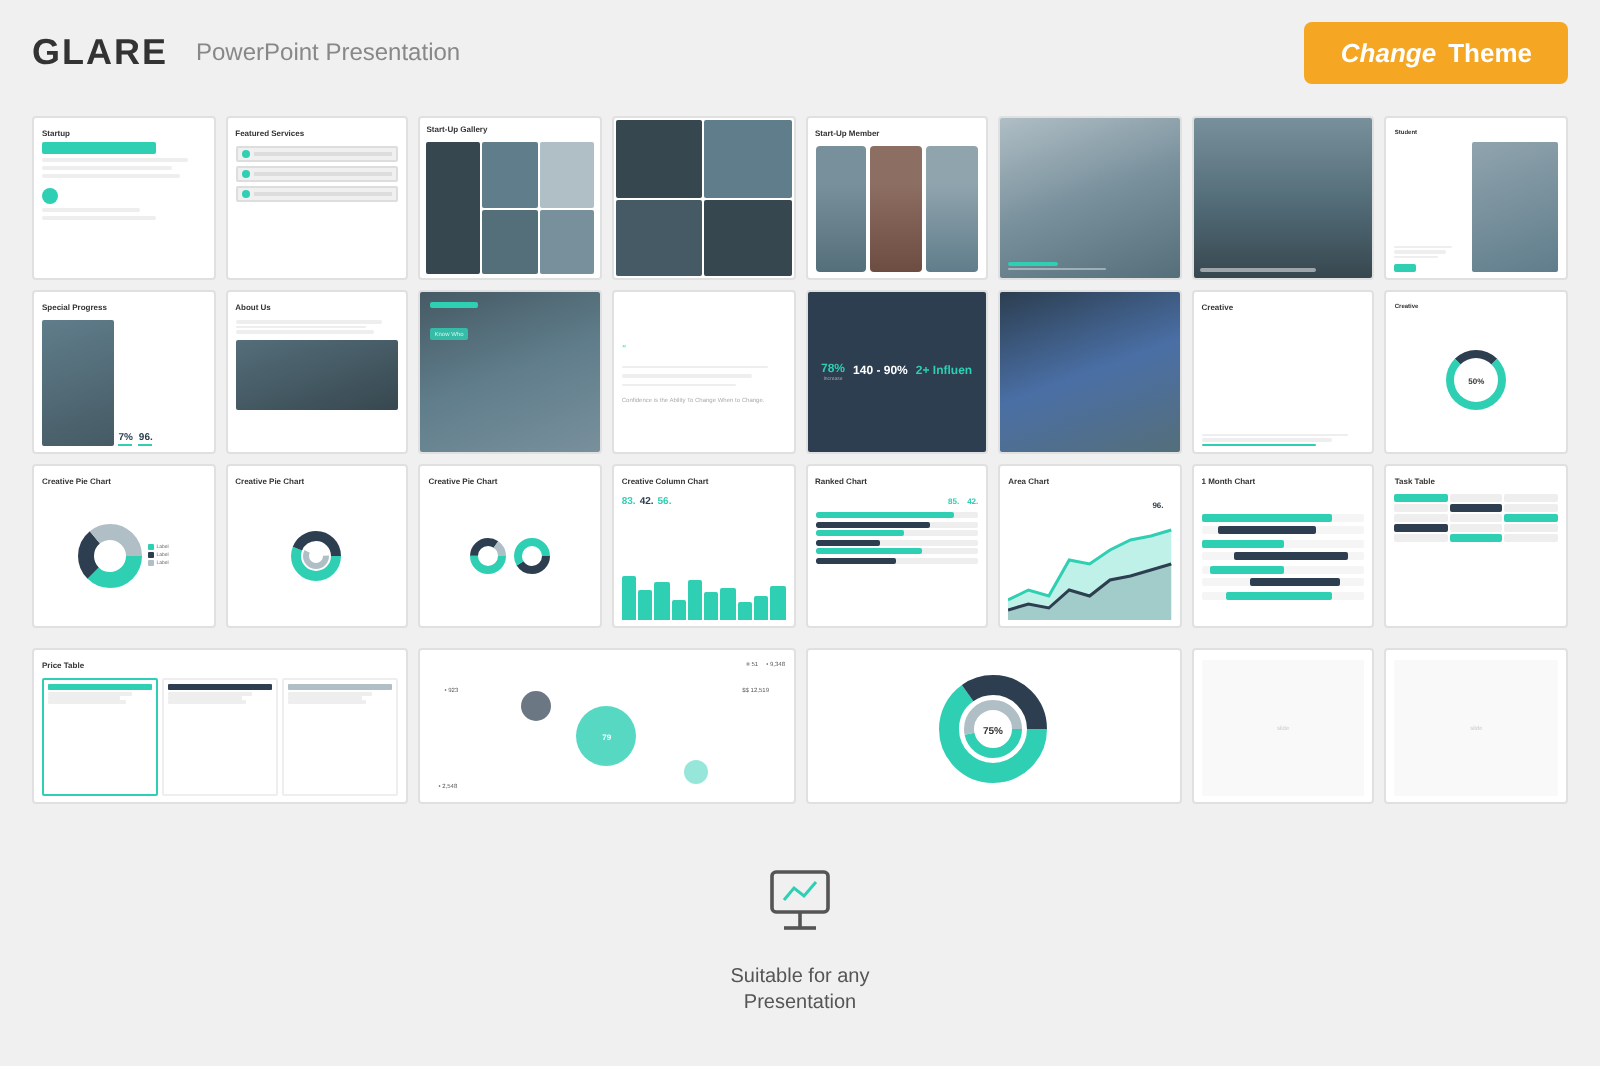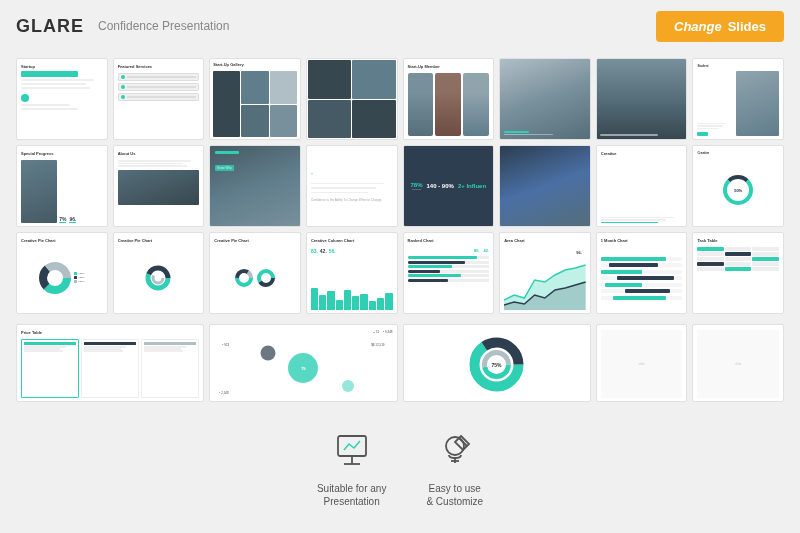--- a/index.html
+++ b/index.html
@@ -176,25 +176,25 @@
       height: 100%;
       border-radius: 1px;
     }
   </style>
 </head>
 <body>
 
 <div class="header">
   <div class="header-left">
     <span class="brand-name">GLARE</span>
-    <span class="subtitle">Confidence Presentation</span>
+    <span class="subtitle">PowerPoint Presentation</span>
   </div>
   <div class="google-badge">
     <span class="g-logo">Change</span>
-    <span>Slides</span>
+    <span>Theme</span>
   </div>
 </div>
 
 <div class="slides-container">
 
   <div class="slide">
     <div class="slide-inner">
       <div class="tiny-title">Startup</div>
       <div style="display:flex;gap:2px;flex:1;">
         <div style="flex:1;display:flex;flex-direction:column;gap:2px;">
@@ -698,31 +698,16 @@
 
         <rect x="8" y="8" width="28" height="20" rx="2" stroke="#555"></rect>
         <line x1="22" y1="28" x2="22" y2="36" stroke="#555"></line>
         <line x1="14" y1="36" x2="30" y2="36" stroke="#555"></line>
         <polyline points="14,22 19,16 24,20 30,13" stroke="#2ecfb3" stroke-width="1.5" fill="none"></polyline>
       </svg>
     </div>
     <div class="feature-label">Suitable for any<br>Presentation</div>
   </div>
 
-  <div class="feature-item">
-    <div class="feature-icon">
-      <svg viewBox="0 0 44 44" fill="none" stroke="#555" stroke-width="1.8">
-
-        <circle cx="22" cy="18" r="9" stroke="#555"></circle>
-        <path d="M16 27 Q16 30 22 30 Q28 30 28 27" stroke="#555"></path>
-        <line x1="22" y1="30" x2="22" y2="35" stroke="#555"></line>
-        <line x1="18" y1="33" x2="26" y2="33" stroke="#555"></line>
-
-        <path d="M28 8 L36 16 L30 22 L22 14 Z" stroke="#555"></path>
-        <line x1="26" y1="10" x2="34" y2="18" stroke="#555"></line>
-      </svg>
-    </div>
-    <div class="feature-label">Easy to use<br>&amp; Customize</div>
-  </div>
 
 
 
 </div>
 
 </body></html>

